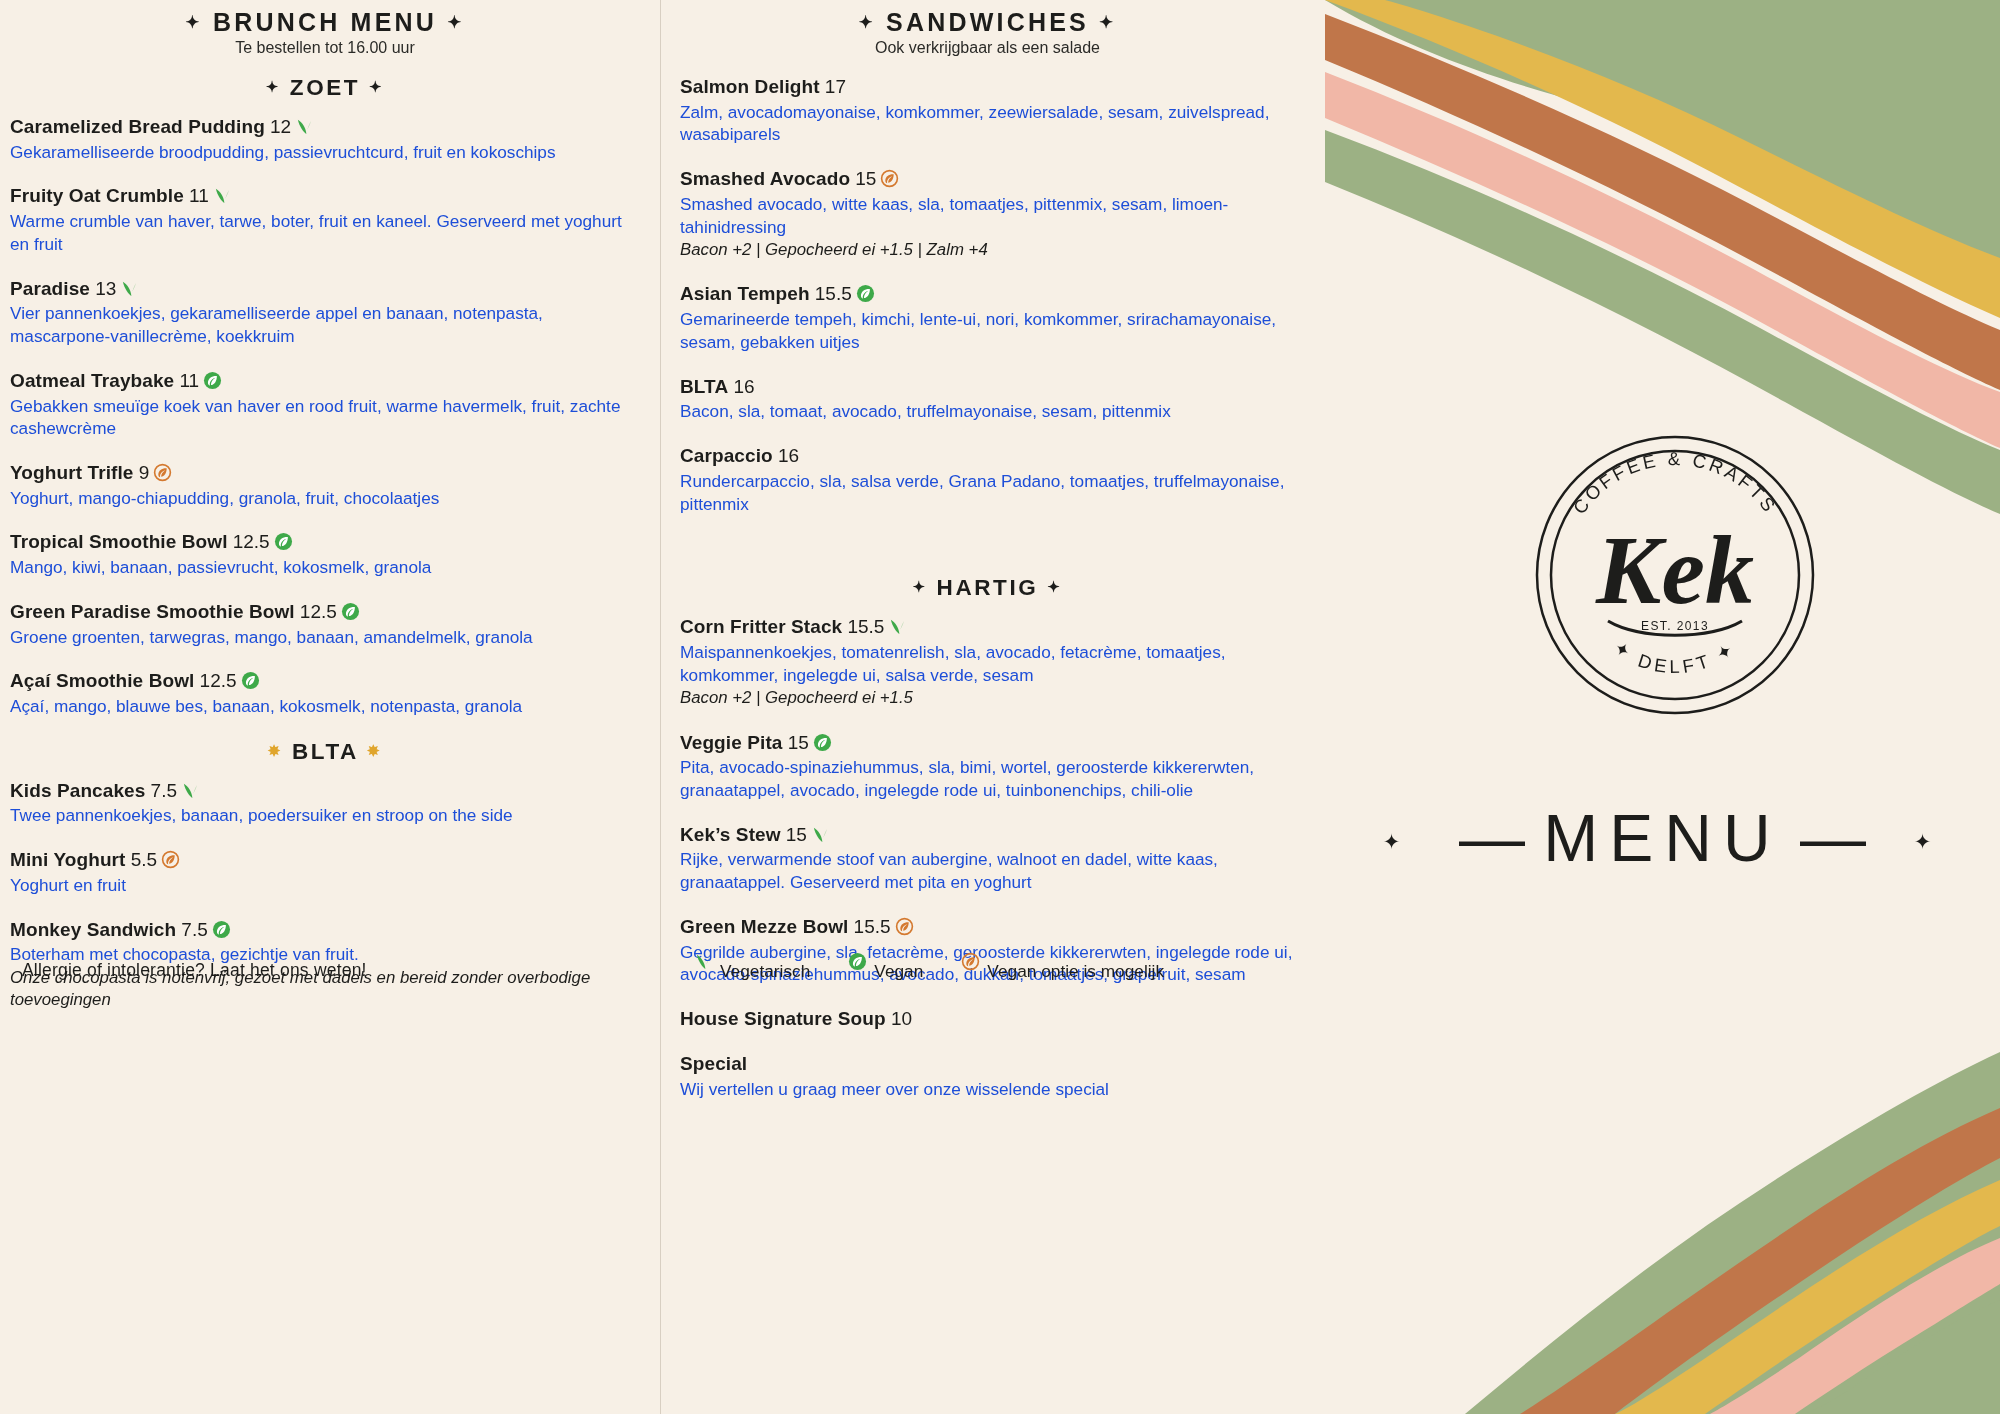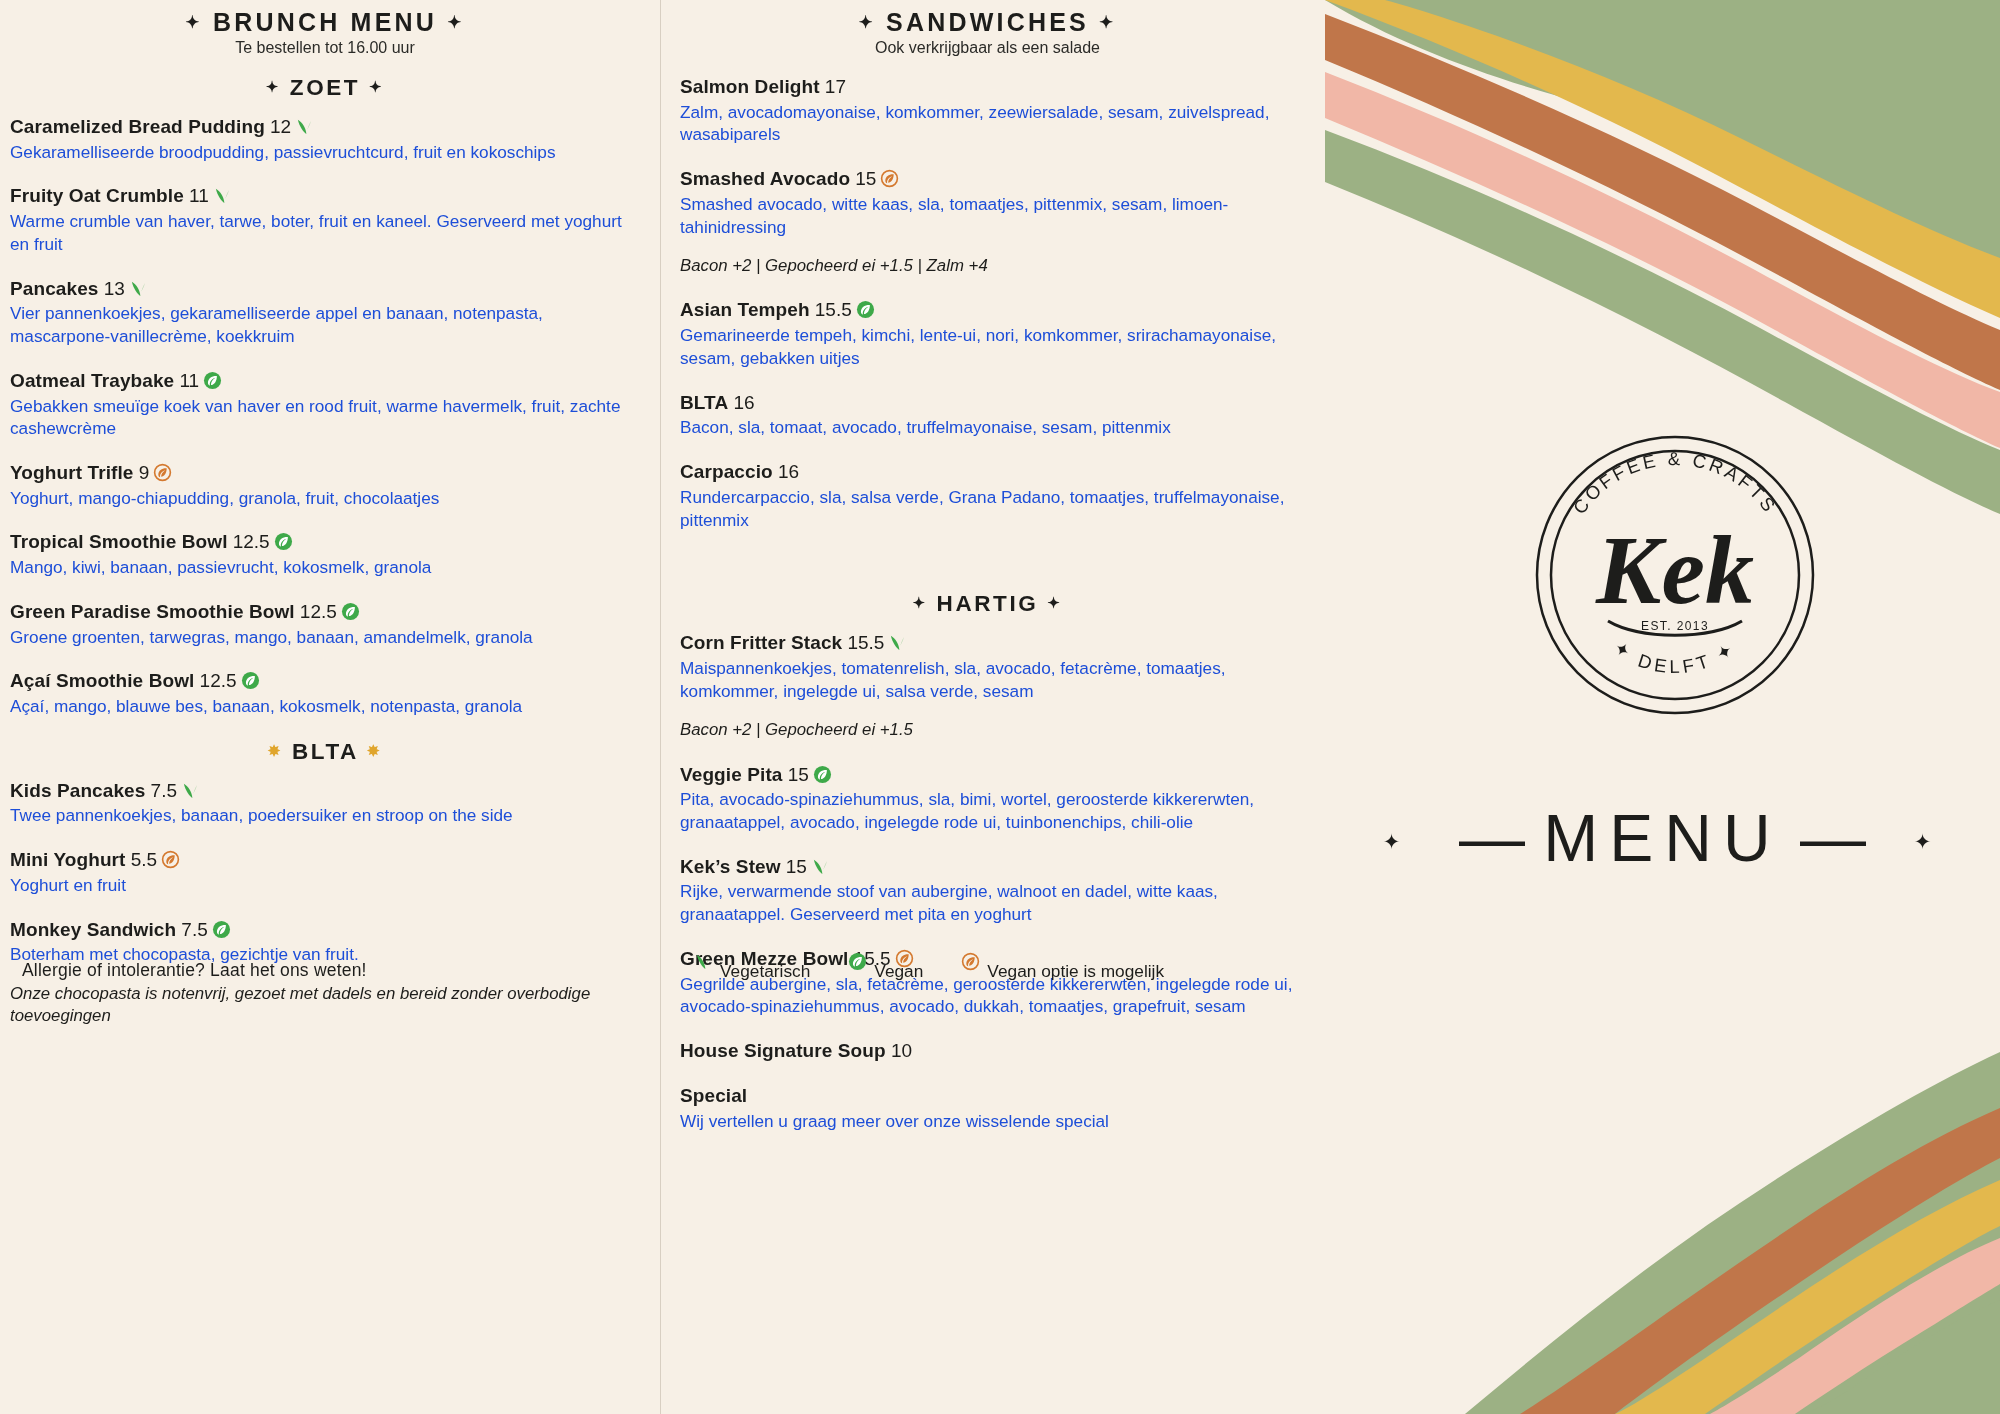--- a/index.html
+++ b/index.html
@@ -65,21 +65,21 @@
   .item-desc {
     font-size: 17.2px;
     line-height: 1.32;
     margin-top: 2px;
     color:#1d4ed8;
   }
   .item-note {
     font-size: 16.8px;
     font-style: italic;
     line-height: 1.32;
-    margin-top: 17px;
+    margin-top: 1px;
   }
   .badge {
     display:inline-block;
     width: 19px; height: 19px;
     vertical-align: -3px;
     margin-left: 4px;
   }
   .badge svg { display:block; }
 
   
@@ -163,21 +163,21 @@
             <div class="item-desc">Gekaramelliseerde broodpudding, passievruchtcurd, fruit en kokoschips</div>
           </div>
           <div class="item">
             <div class="item-head"><span class="item-name">Fruity Oat Crumble</span> <span class="item-price">11</span><span class="badge"><svg width="19" height="19" viewBox="0 0 20 20">
                   <path d="M3 3 C5 11 9 16 12 18 C11 11 8 6 3 3 Z" fill="#3ea949"></path>
                   <path d="M17 4 C15 9 13 13 11.6 16.5 C13.5 12 15.2 7.5 17 4 Z" fill="#3ea949"></path>
                 </svg></span></div>
             <div class="item-desc">Warme crumble van haver, tarwe, boter, fruit en kaneel. Geserveerd met yoghurt en fruit</div>
           </div>
           <div class="item">
-            <div class="item-head"><span class="item-name">Pancakes</span> <span class="item-price">13</span><span class="badge"><svg width="19" height="19" viewBox="0 0 20 20">
+            <div class="item-head"><span class="item-name">Paradise</span> <span class="item-price">13</span><span class="badge"><svg width="19" height="19" viewBox="0 0 20 20">
                   <path d="M3 3 C5 11 9 16 12 18 C11 11 8 6 3 3 Z" fill="#3ea949"></path>
                   <path d="M17 4 C15 9 13 13 11.6 16.5 C13.5 12 15.2 7.5 17 4 Z" fill="#3ea949"></path>
                 </svg></span></div>
             <div class="item-desc">Vier pannenkoekjes, gekaramelliseerde appel en banaan, notenpasta, mascarpone-vanillecrème, koekkruim</div>
           </div>
           <div class="item">
             <div class="item-head"><span class="item-name">Oatmeal Traybake</span> <span class="item-price">11</span><span class="badge"><svg width="19" height="19" viewBox="0 0 20 20">
                   <circle cx="10" cy="10" r="9" fill="#3ea949"></circle>
                   <path d="M14.6 5.2 C9 5 5.4 7.8 5.2 12.2 C5.1 14 6 15.2 7.3 15.3 C6.6 12 8.6 8.6 13 7.2 C10 9.2 8.2 11.8 8.4 14.8 C11.9 14.6 14.7 10.6 14.6 5.2 Z" fill="#ffffff"></path>
                 </svg></span></div>

